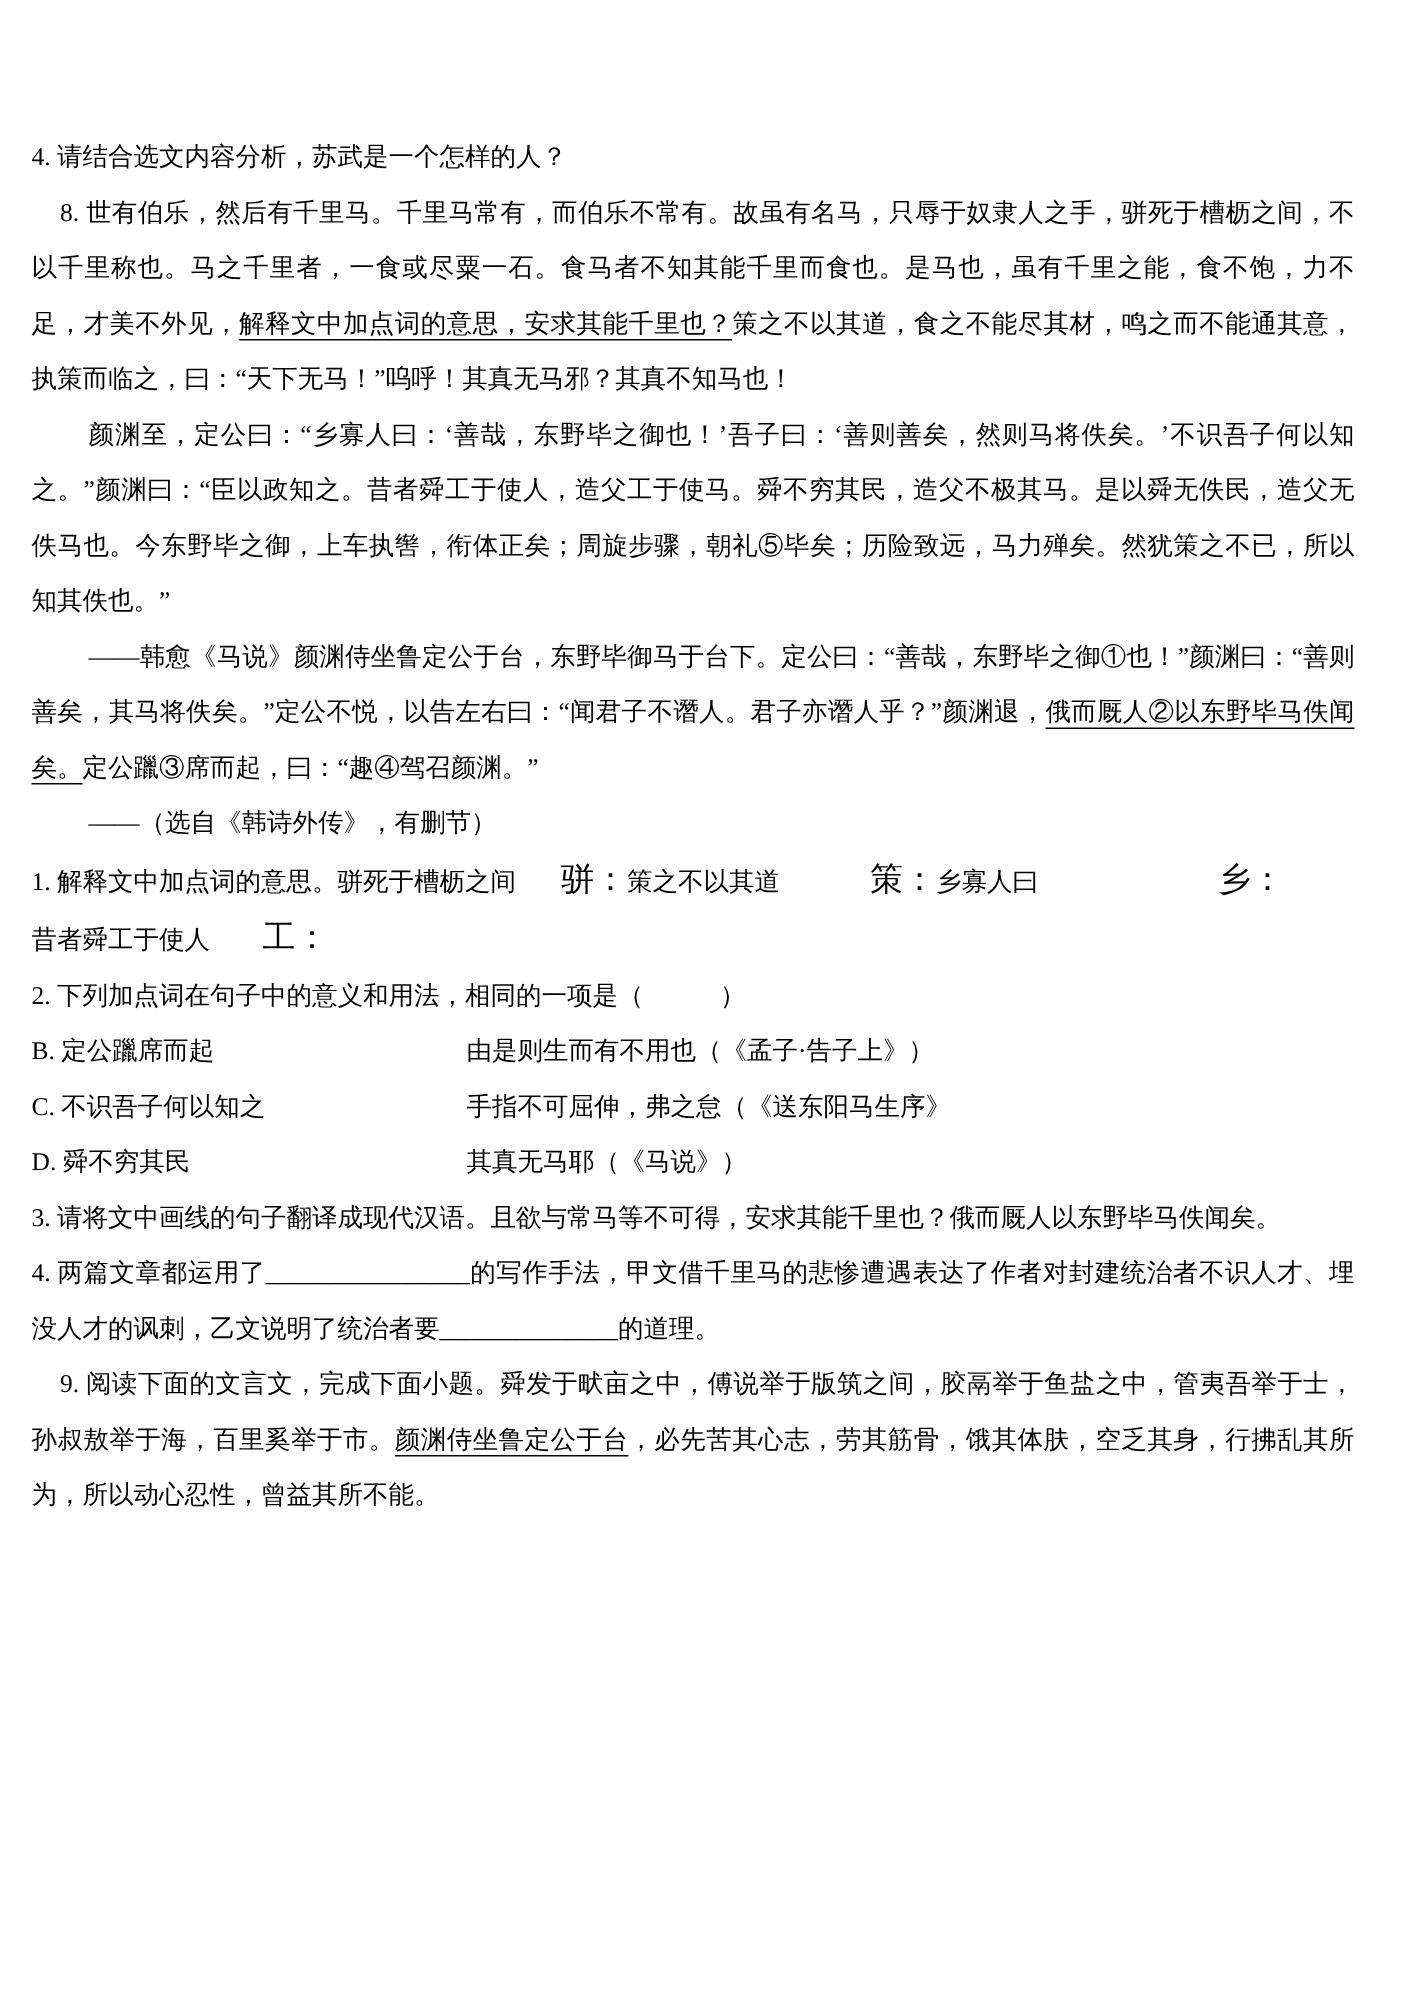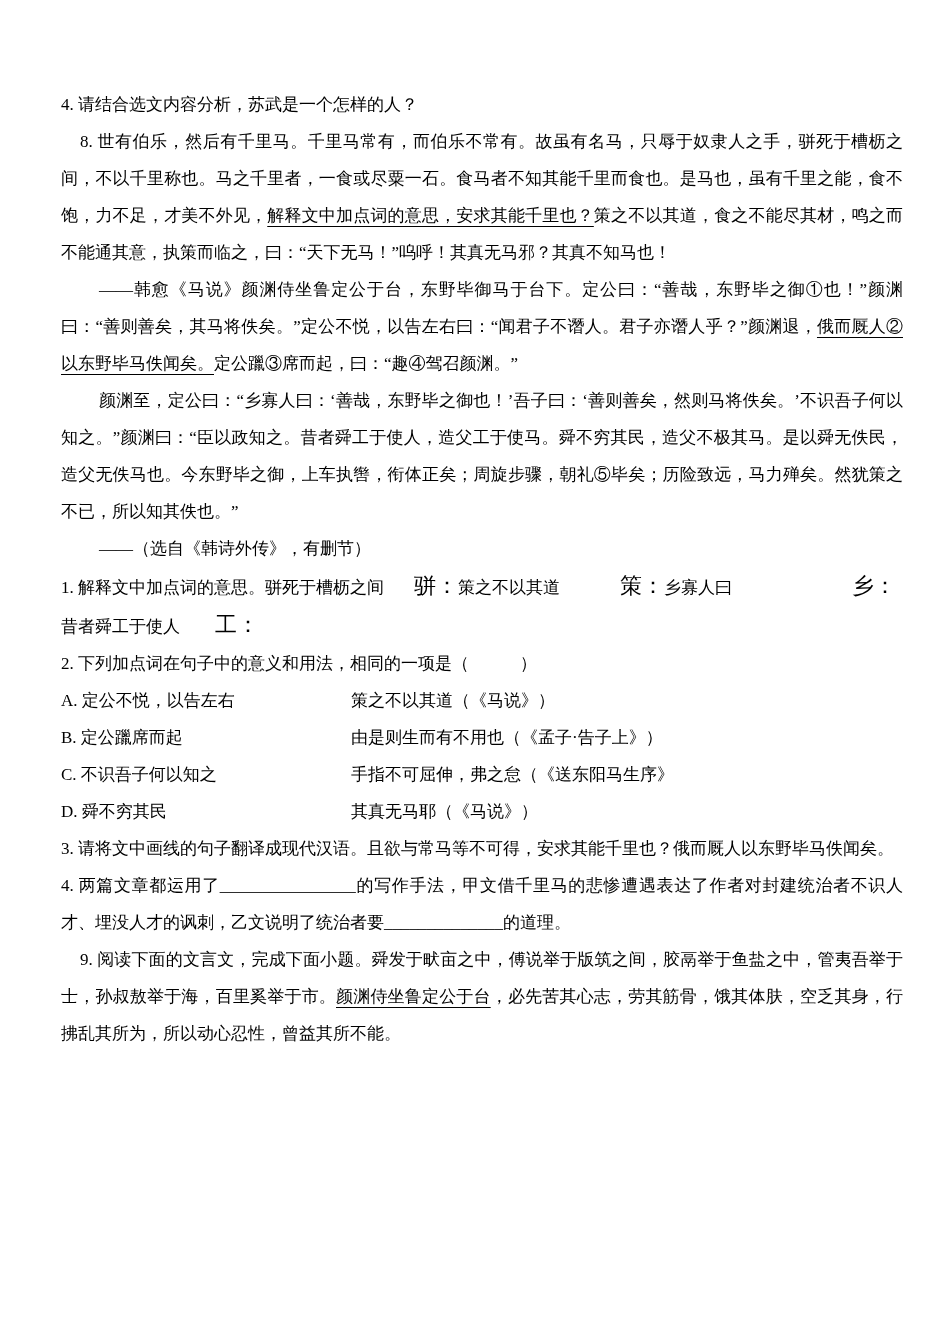--- a/index.html
+++ b/index.html
@@ -1,19 +1,19 @@
 <!DOCTYPE html>
 <html><head>
 <meta charset="utf-8">
 <style>
   html,body{margin:0;padding:0;background:#ffffff;}
   .page{
     width:950px;height:1344px;
     box-sizing:border-box;
-    padding:86px 47px 0 61px;
+    padding:86px 47px 0 21px;
     overflow:hidden;
     background:#ffffff;
     color:#000000;
     font-family:"Liberation Serif","DejaVu Serif",serif;
     font-size:17px;
     line-height:37px;
   }
   p{margin:0;padding:0;}
   .just{text-align:justify;}
   .ind1{text-indent:19px;}
@@ -30,33 +30,32 @@
 </style>
 </head>
 <body>
 
 <div class="page">
 
   <p class="just"><span>4. 请结合选文内容分析，苏武是一个怎样的人？</span></p>
 
   <p class="just ind1"><span>8. 世有伯乐，然后有千里马。千里马常有，而伯乐不常有。故虽有名马，只辱于奴隶人之手，骈死于槽枥之间，不以千里称也。马之千里者，一食或尽粟一石。食马者不知其能千里而食也。是马也，虽有千里之能，食不饱，力不足，才美不外见，</span><span class="ul">解释文中加点词的意思，安求其能千里也？</span><span>策之不以其道，食之不能尽其材，鸣之而不能通其意，执策而临之，曰：“天下无马！”呜呼！其真无马邪？其真不知马也！</span></p>
 
+  <p class="just ind2"><span>颜渊至，定公曰：“乡寡人曰：‘善哉，东野毕之御也！’吾子曰：‘善则善矣，然则马将佚矣。’不识吾子何以知之。”颜渊曰：“臣以政知之。昔者舜工于使人，造父工于使马。舜不穷其民，造父不极其马。是以舜无佚民，造父无佚马也。今东野毕之御，上车执辔，衔体正矣；周旋步骤，朝礼⑤毕矣；历险致远，马力殚矣。然犹策之不已，所以知其佚也。”</span></p>
+
   <p class="just ind2"><span>——韩愈《马说》颜渊侍坐鲁定公于台，东野毕御马于台下。定公曰：“善哉，东野毕之御①也！”颜渊曰：“善则善矣，其马将佚矣。”定公不悦，以告左右曰：“闻君子不谮人。君子亦谮人乎？”颜渊退，</span><span class="ul">俄而厩人②以东野毕马佚闻矣。</span><span>定公躐③席而起，曰：“趣④驾召颜渊。”</span></p>
-
-  <p class="just ind2"><span>颜渊至，定公曰：“乡寡人曰：‘善哉，东野毕之御也！’吾子曰：‘善则善矣，然则马将佚矣。’不识吾子何以知之。”颜渊曰：“臣以政知之。昔者舜工于使人，造父工于使马。舜不穷其民，造父不极其马。是以舜无佚民，造父无佚马也。今东野毕之御，上车执辔，衔体正矣；周旋步骤，朝礼⑤毕矣；历险致远，马力殚矣。然犹策之不已，所以知其佚也。”</span></p>
 
 
   <p class="ind2"><span>——（选自《韩诗外传》，有删节）</span></p>
 
 
   <p><span>1. 解释文中加点词的意思。骈死于槽枥之间</span><span class="sp sp1"></span><span class="big">骈：</span><span>策之不以其道</span><span class="sp sp2"></span><span class="big">策：</span><span>乡寡人曰</span><span class="sp sp3"></span><span class="big">乡：</span><br><span>昔者舜工于使人</span><span class="sp sp4"></span><span class="big">工：</span></p>
 
   <p><span>2. 下列加点词在句子中的意义和用法，相同的一项是（　　　）</span></p>
 
-  <p class="opt"><span class="opt-left">A. 定公不悦，以告左右</span><span>策之不以其道（《马说》）</span></p>
   <p class="opt"><span class="opt-left">B. 定公躐席而起</span><span>由是则生而有不用也（《孟子·告子上》）</span></p>
   <p class="opt"><span class="opt-left">C. 不识吾子何以知之</span><span>手指不可屈伸，弗之怠（《送东阳马生序》</span></p>
   <p class="opt"><span class="opt-left">D. 舜不穷其民</span><span>其真无马耶（《马说》）</span></p>
 
   <p class="just"><span>3. 请将文中画线的句子翻译成现代汉语。且欲与常马等不可得，安求其能千里也？俄而厩人以东野毕马佚闻矣。</span></p>
 
   <p class="just"><span>4. 两篇文章都运用了________________的写作手法，甲文借千里马的悲惨遭遇表达了作者对封建统治者不识人才、埋没人才的讽刺，乙文说明了统治者要______________的道理。</span></p>
 
   <p class="just ind1"><span>9. 阅读下面的文言文，完成下面小题。舜发于畎亩之中，傅说举于版筑之间，胶鬲举于鱼盐之中，管夷吾举于士，孙叔敖举于海，百里奚举于市。</span><span class="ul">颜渊侍坐鲁定公于台</span><span>，必先苦其心志，劳其筋骨，饿其体肤，空乏其身，行拂乱其所为，所以动心忍性，曾益其所不能。</span></p>
 

